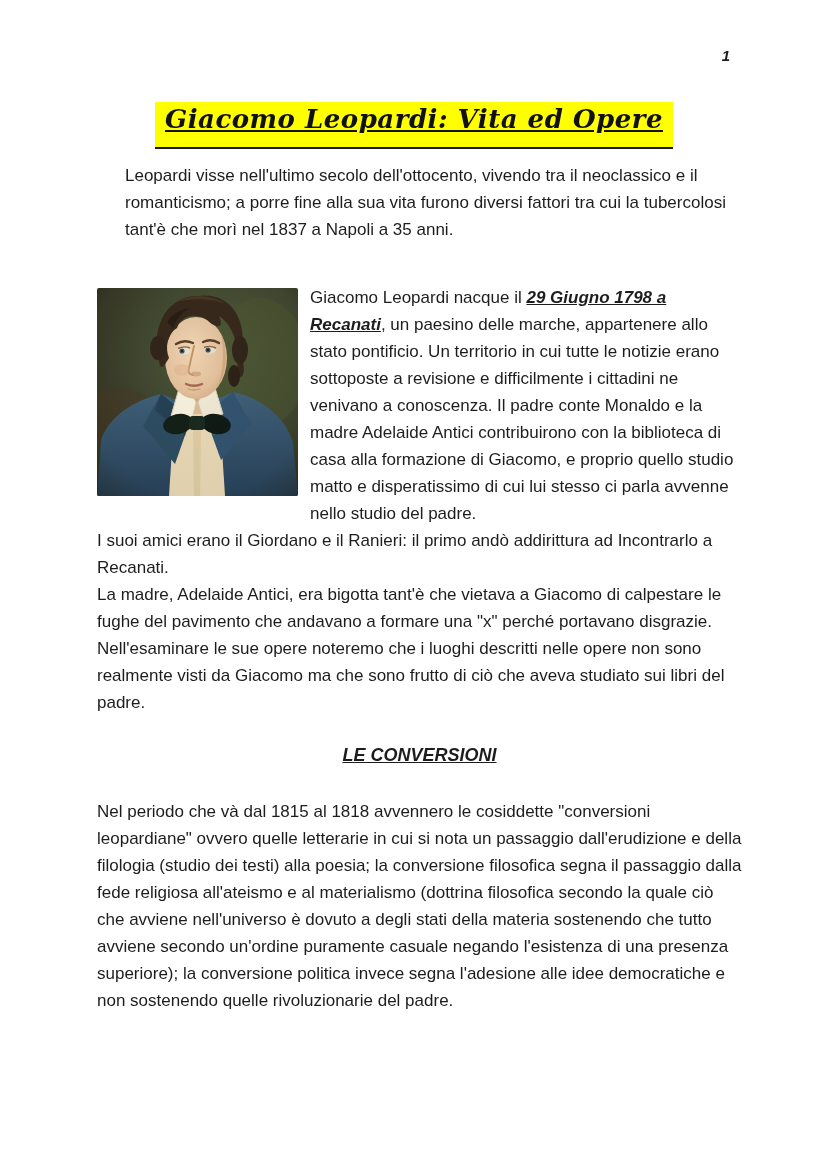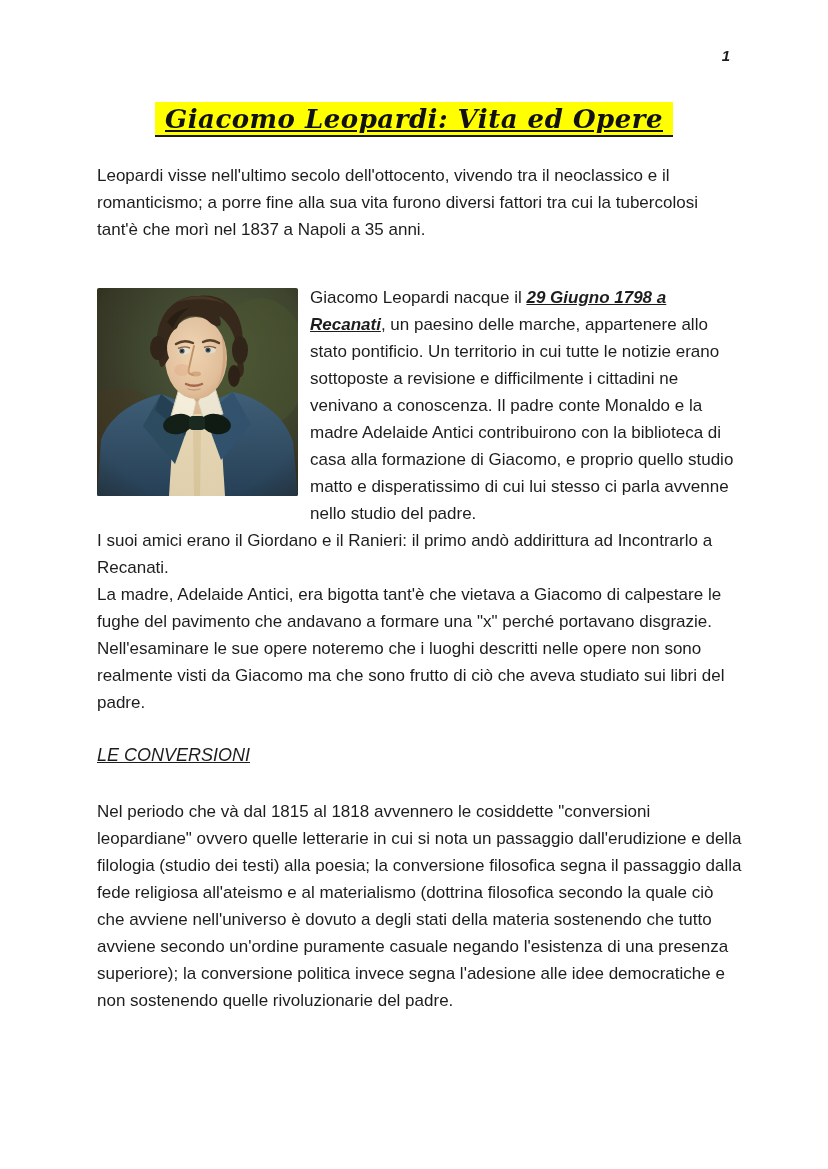--- a/index.html
+++ b/index.html
@@ -15,51 +15,52 @@
     position:absolute; top:47px; right:98px;
     font-size:15px; font-weight:bold; font-style:italic;
   }
   .title-wrap {
     position:absolute; top:102px; left:0; right:0;
     text-align:center;
   }
   .doc-title {
     display:inline-block;
     background:#ffff00;
-    padding:2px 10px 1px 10px;
+    padding:2px 10px 13px 10px;
     font-family:"DejaVu Serif",serif;
     font-style:italic; font-weight:bold;
     font-size:26px; letter-spacing:0.5px;
     color:#111;
     border-bottom:2px solid #1a1a1a;
   }
   .doc-title .ttext { text-decoration:underline; }
   .content {
     position:absolute; top:162px; left:97px; width:645px;
     font-size:17px; line-height:27px;
     text-align:left;
   }
   p { margin:0; }
-  .intro { margin-bottom:41px; }
+  .intro { margin-bottom:41px;margin-left:28px; }
   .portrait {
     float:left;
     width:201px; height:208px;
     margin:4px 12px 6px 0;
     border-radius:2px;
     overflow:hidden;
     display:block;
   }
   .portrait svg { display:block; }
   .birth-date {
     font-weight:bold; font-style:italic; text-decoration:underline;
   }
   .section-heading {
     margin:26px 0 29px 0;
-    font-size:18px; font-weight:normal; font-style:italic;
+    font-size:18px; font-weight:bold; font-style:italic;
     text-decoration:underline;
+    text-align:center;
   }
 </style>
 </head>
 <body>
 
 <div class="page">
 
   <div class="page-number">1</div>
 
   <div class="title-wrap">

